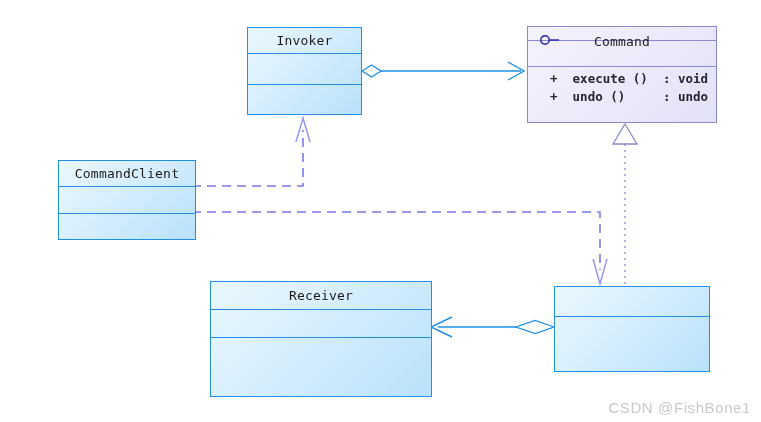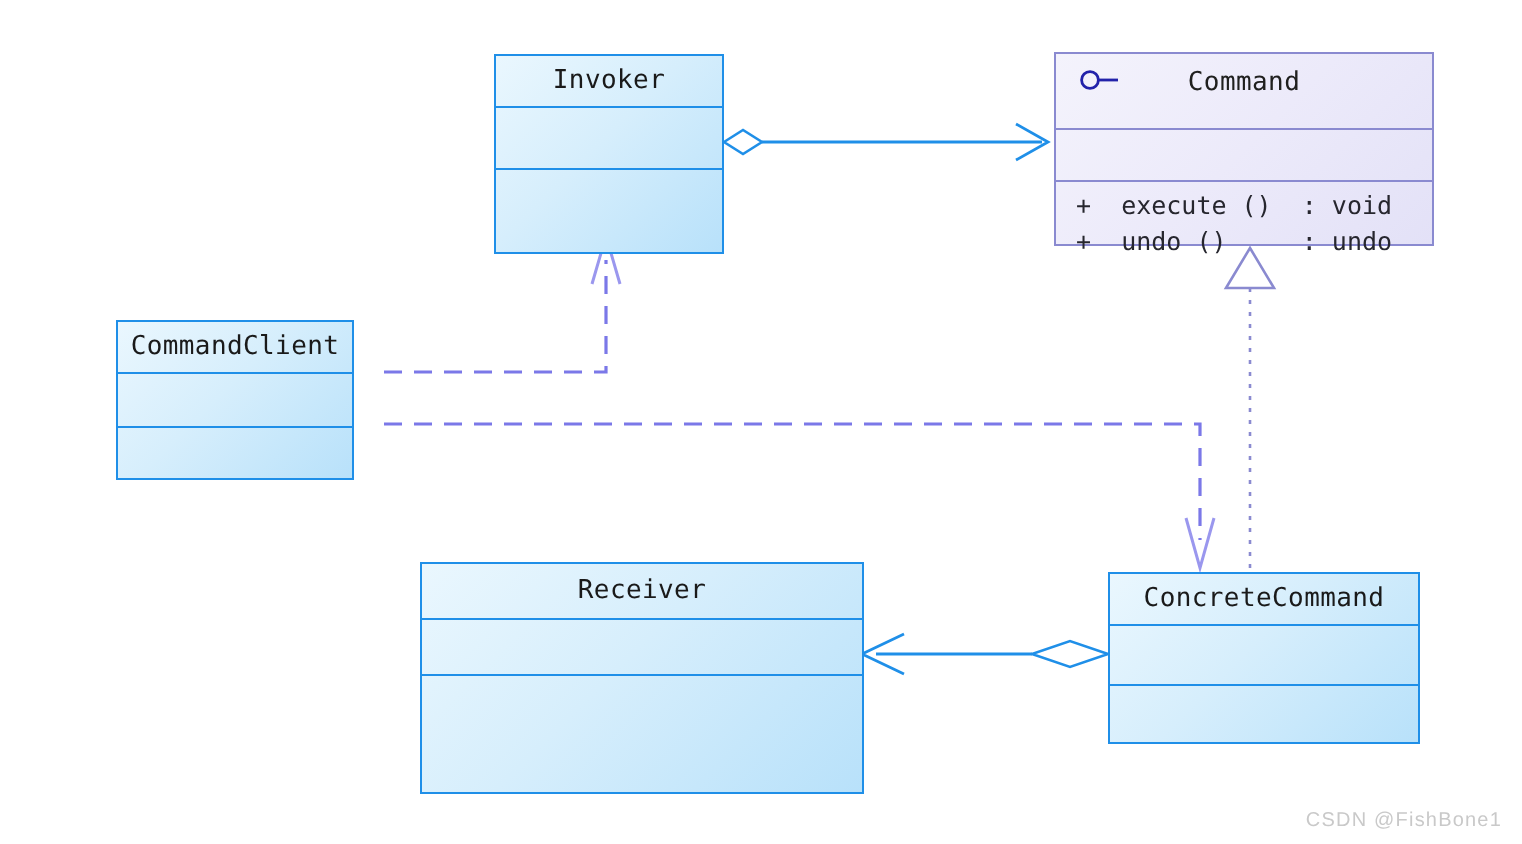--- a/index.html
+++ b/index.html
@@ -49,21 +49,22 @@
   }
   .uml-attrs {
     box-sizing: border-box;
     border-bottom: 1px solid #1f8fe8;
   }
   .uml-box.iface .uml-attrs {
     border-bottom: 1px solid #8a8ad0;
   }
   .uml-ops {
     box-sizing: border-box;
-    padding: 3px 0 0 0;
+    padding: 3px 0 0 12px;
+    font-weight: bold;
   }
   .member {
     font-size: 12.5px;
     line-height: 18px;
     color: #2a2a2a;
     white-space: pre;
     padding-left: 10px;
   }
   .uml-box.iface .member {
     color: #26262e;
@@ -73,21 +74,21 @@
     left: 11px;
     top: 7px;
     width: 22px;
     height: 12px;
   }
   .watermark {
     position: absolute;
     right: 10px;
     bottom: 6px;
     font-family: "Liberation Sans", sans-serif;
-    font-size: 10px;
+    font-size: 15px;
     color: #c9c9c9;
     letter-spacing: 0.6px;
     z-index: 20;
     user-select: none;
   }
 </style>
 </head>
 <body>
 
 <svg id="canvas" viewBox="0 0 761 422" xmlns="http://www.w3.org/2000/svg">
@@ -120,53 +121,52 @@
   </g>
 
    Receiver ===== --&gt;
   <g>
     <line x1="516" y1="327" x2="438" y2="327" stroke="#1f8fe8" stroke-width="1.4"></line>
     <polygon points="554,327 535,320.5 516,327 535,333.5" fill="#ffffff" stroke="#1f8fe8" stroke-width="1.3"></polygon>
     <polyline points="452,317 431,327 452,337" fill="none" stroke="#1f8fe8" stroke-width="1.4"></polyline>
   </g>
 </svg>
 
-<div class="uml-box" style="left:247px; top:27px; width:115px; height:100px;">
+<div class="uml-box" style="left:247px; top:27px; width:115px; height:88px;">
   <div class="uml-title">Invoker</div>
   <div class="uml-attrs" style="height:31px;"></div>
   <div class="uml-ops"></div>
 </div>
 
 <div class="uml-box iface" style="left:527px; top:26px; width:190px; height:97px;">
-  <div class="uml-title" style="height:38px; line-height:30px;text-align:center;">
+  <div class="uml-title" style="height:14px; line-height:30px;text-align:center;">
     <svg class="lollipop" viewBox="0 0 22 12">
       <circle cx="6" cy="6" r="4.2" fill="none" stroke="#2222aa" stroke-width="1.4"></circle>
       <line x1="10.5" y1="6" x2="20" y2="6" stroke="#2222aa" stroke-width="1.4"></line>
     </svg>
     <span>Command</span>
   </div>
   <div class="uml-attrs" style="height:26px;"></div>
   <div class="uml-ops">
     <div class="member">+  execute ()  : void</div>
     <div class="member">+  undo ()     : undo</div>
   </div>
 </div>
 
-<div class="uml-box" style="left:58px; top:160px; width:119px; height:80px;">
+<div class="uml-box" style="left:58px; top:160px; width:138px; height:80px;">
   <div class="uml-title">CommandClient</div>
   <div class="uml-attrs" style="height:27px;"></div>
   <div class="uml-ops"></div>
 </div>
 
 <div class="uml-box" style="left:210px; top:281px; width:222px; height:116px;">
   <div class="uml-title" style="height:28px; line-height:28px;">Receiver</div>
   <div class="uml-attrs" style="height:28px;"></div>
   <div class="uml-ops">
   </div>
 </div>
 
 <div class="uml-box" style="left:554px; top:286px; width:156px; height:86px;">
-  <div class="uml-title">ConcreteCommand</div>
   <div class="uml-attrs" style="height:30px;"></div>
   <div class="uml-ops"></div>
 </div>
 
 <div class="watermark">CSDN @FishBone1</div>
 
 </body></html>

